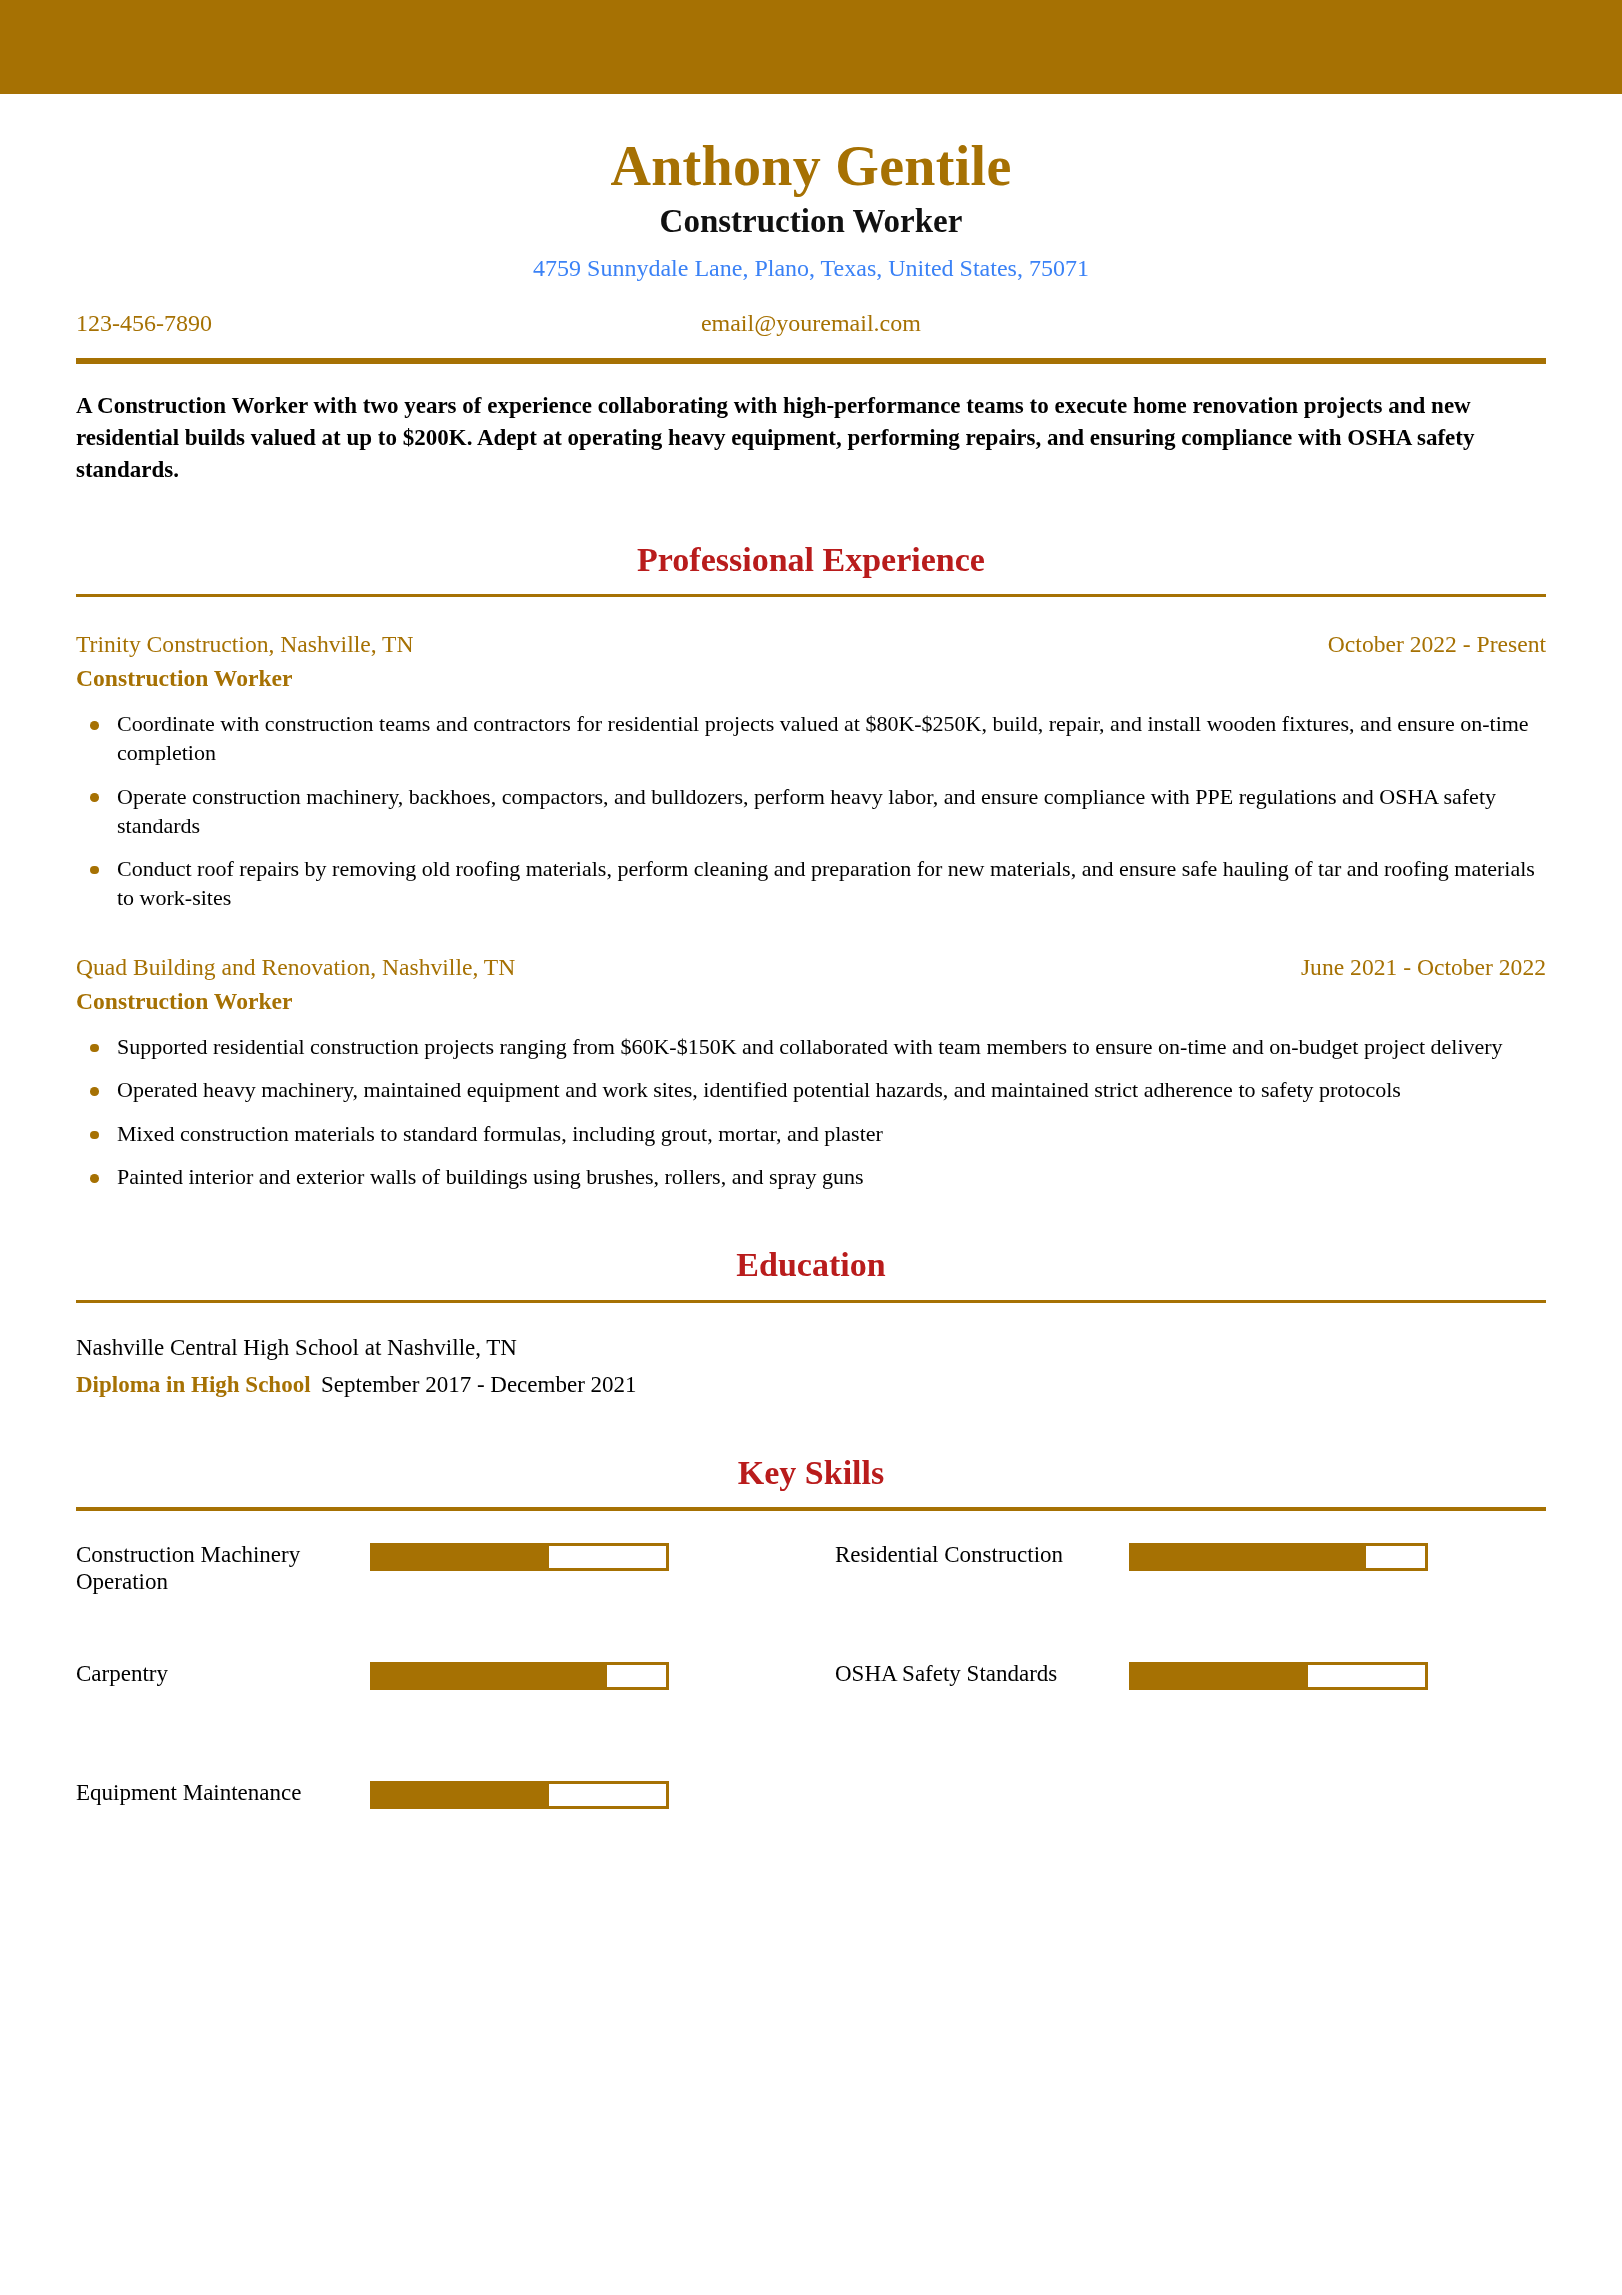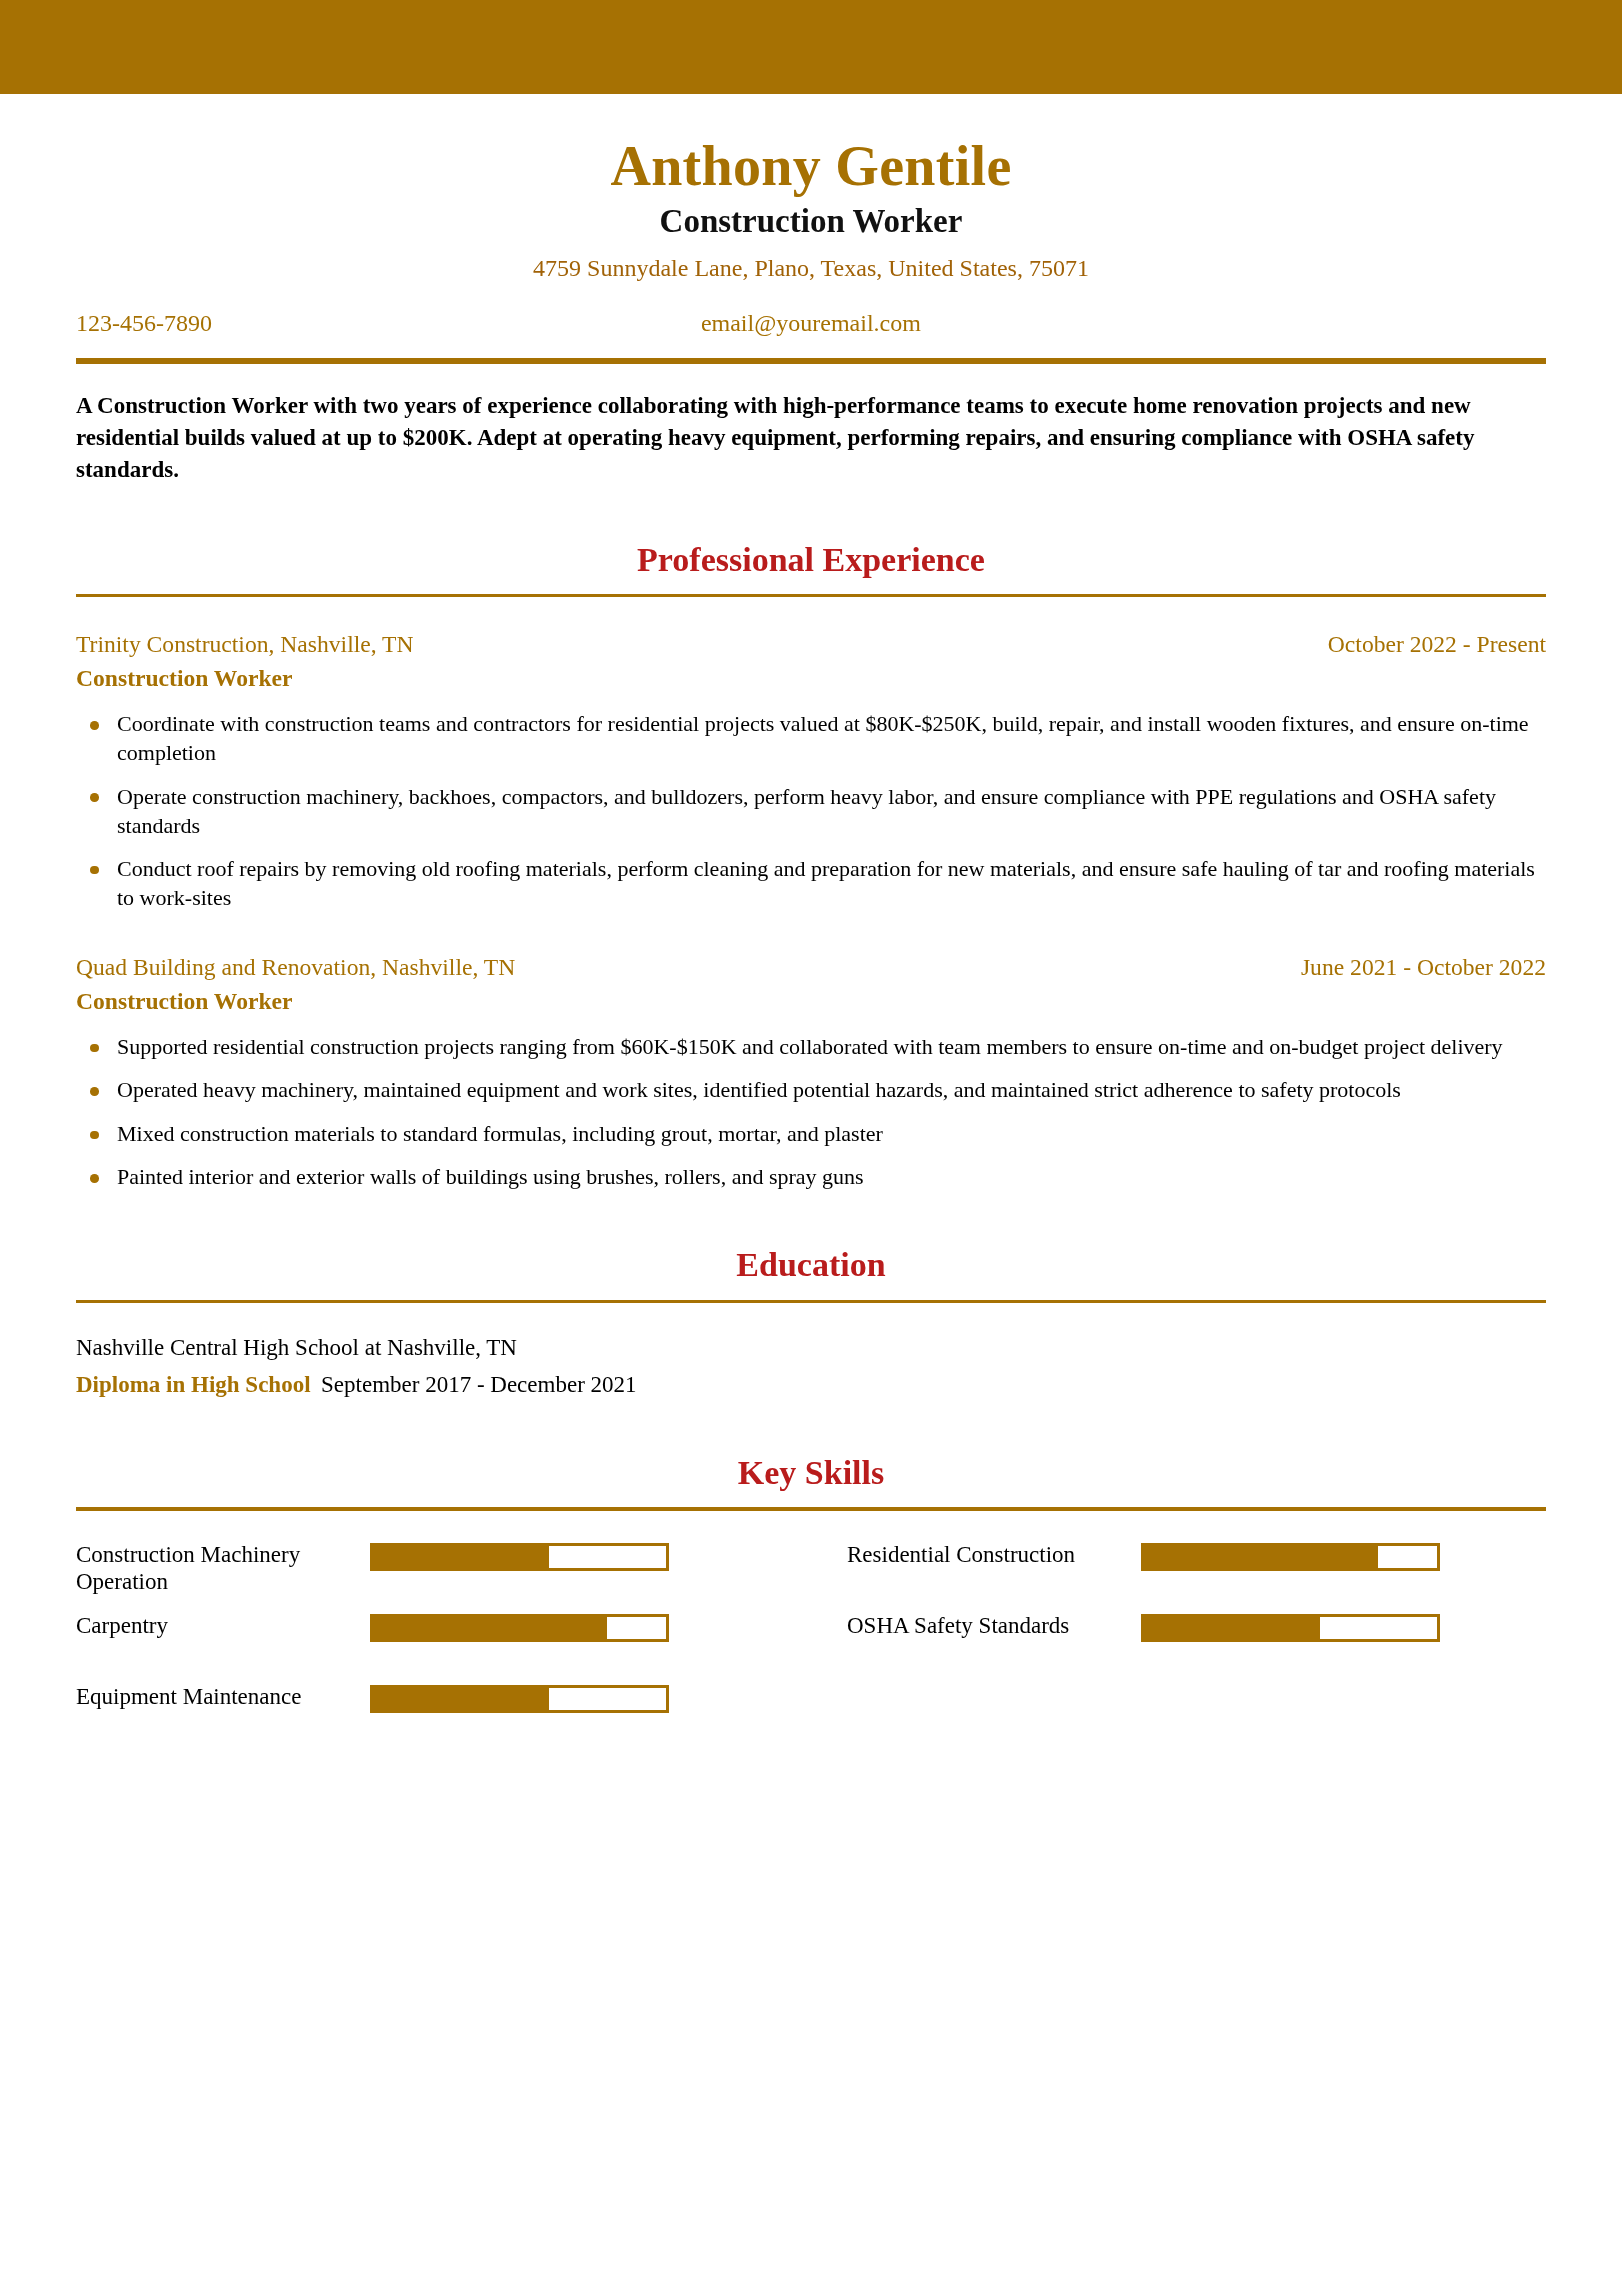--- a/index.html
+++ b/index.html
@@ -45,21 +45,21 @@
   .job-title {
     font-size: 33px;
     font-weight: bold;
     color: #111111;
     margin-top: 9.2px;
     line-height: 1.05;
   }
 
   .address {
     font-size: 24px;
-    color: #a16207;
+    color: #3b82f6;
     margin-top: 15.7px;
     line-height: 1.1;
   }
 
   .contact-row {
     display: flex;
     margin-top: 29px;
     font-size: 24px;
     color: #A67103;
     line-height: 1.1;
@@ -181,20 +181,21 @@
     margin-left: 10.5px;
   }
 
   
   .skills-grid {
     margin-top: 30px;
     display: grid;
     grid-template-columns: 1fr 1fr;
     column-gap: 72px;
     row-gap: 0;
+    gap: 48px;
   }
   .skill {
     display: flex;
     align-items: flex-start;
     min-height: 71px;
   }
   .skill-label {
     width: 294px;
     font-size: 23px;
     line-height: 1.18;

